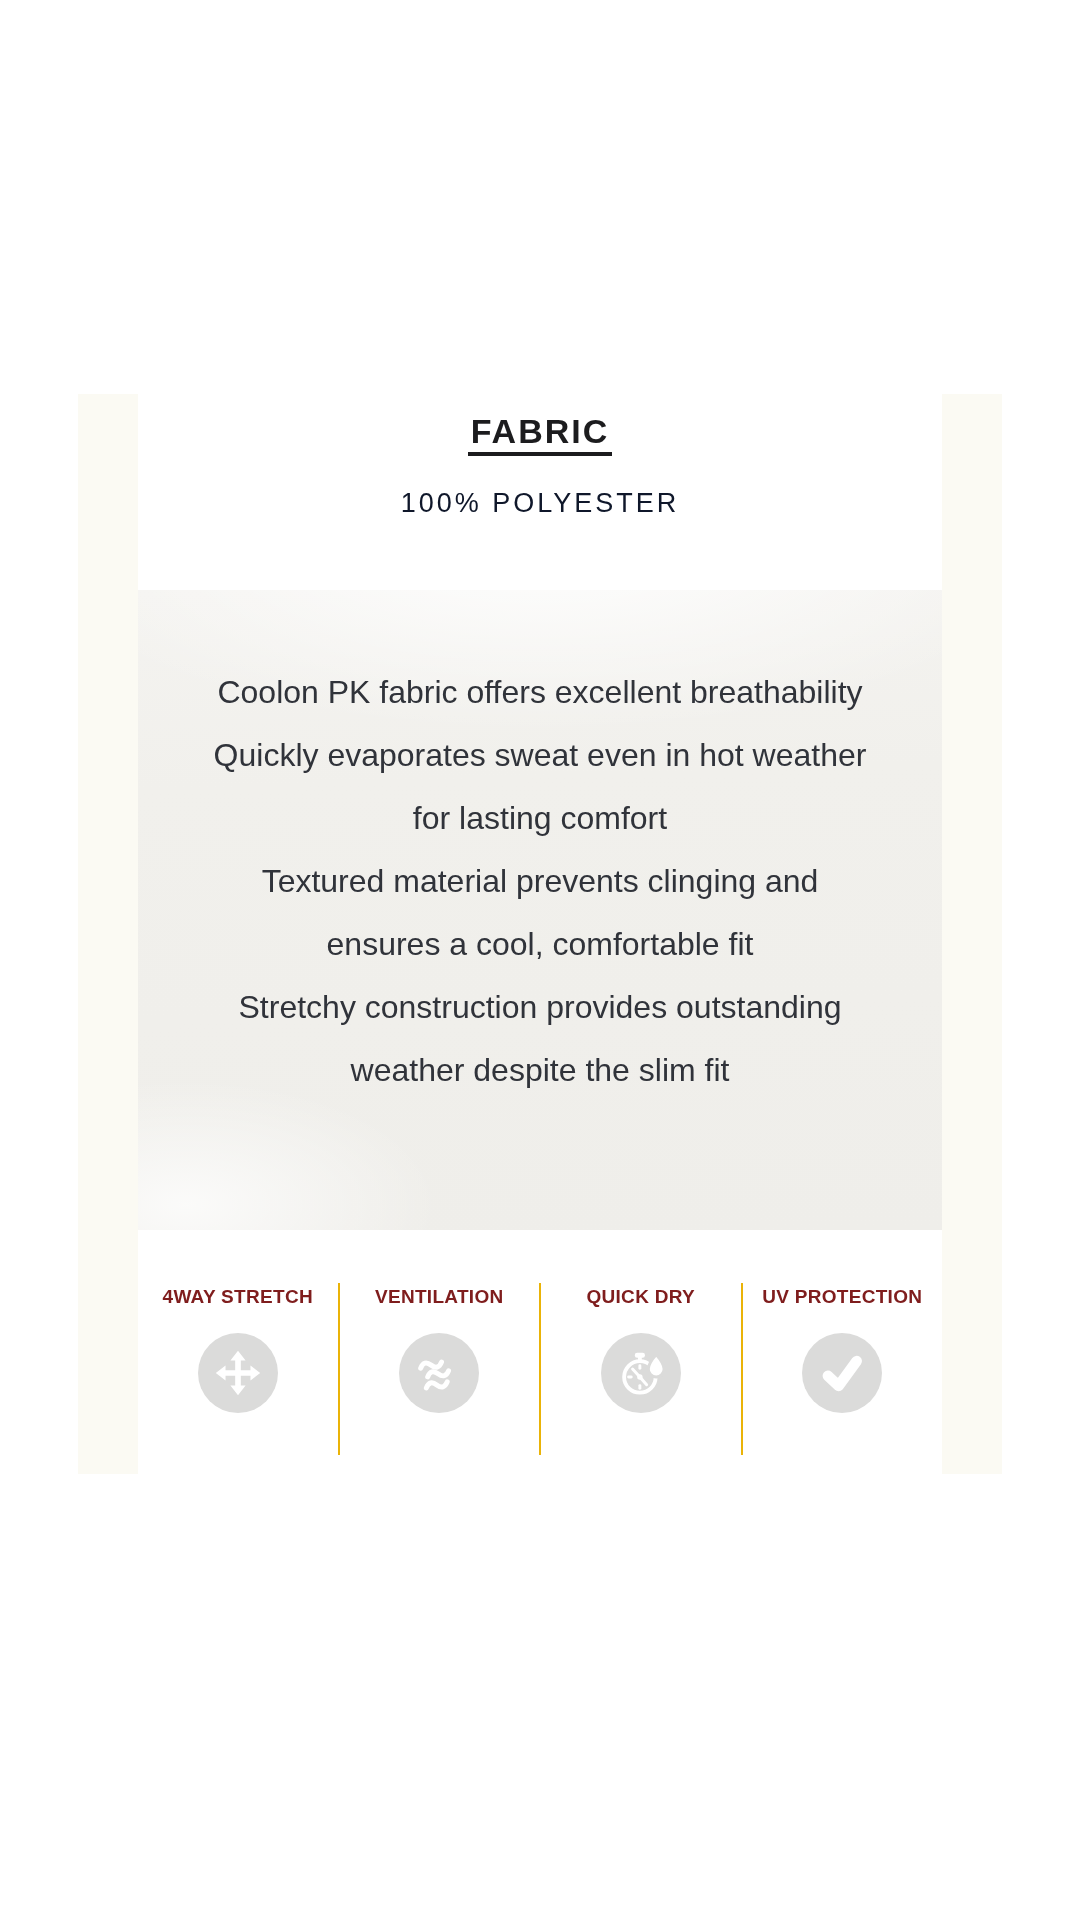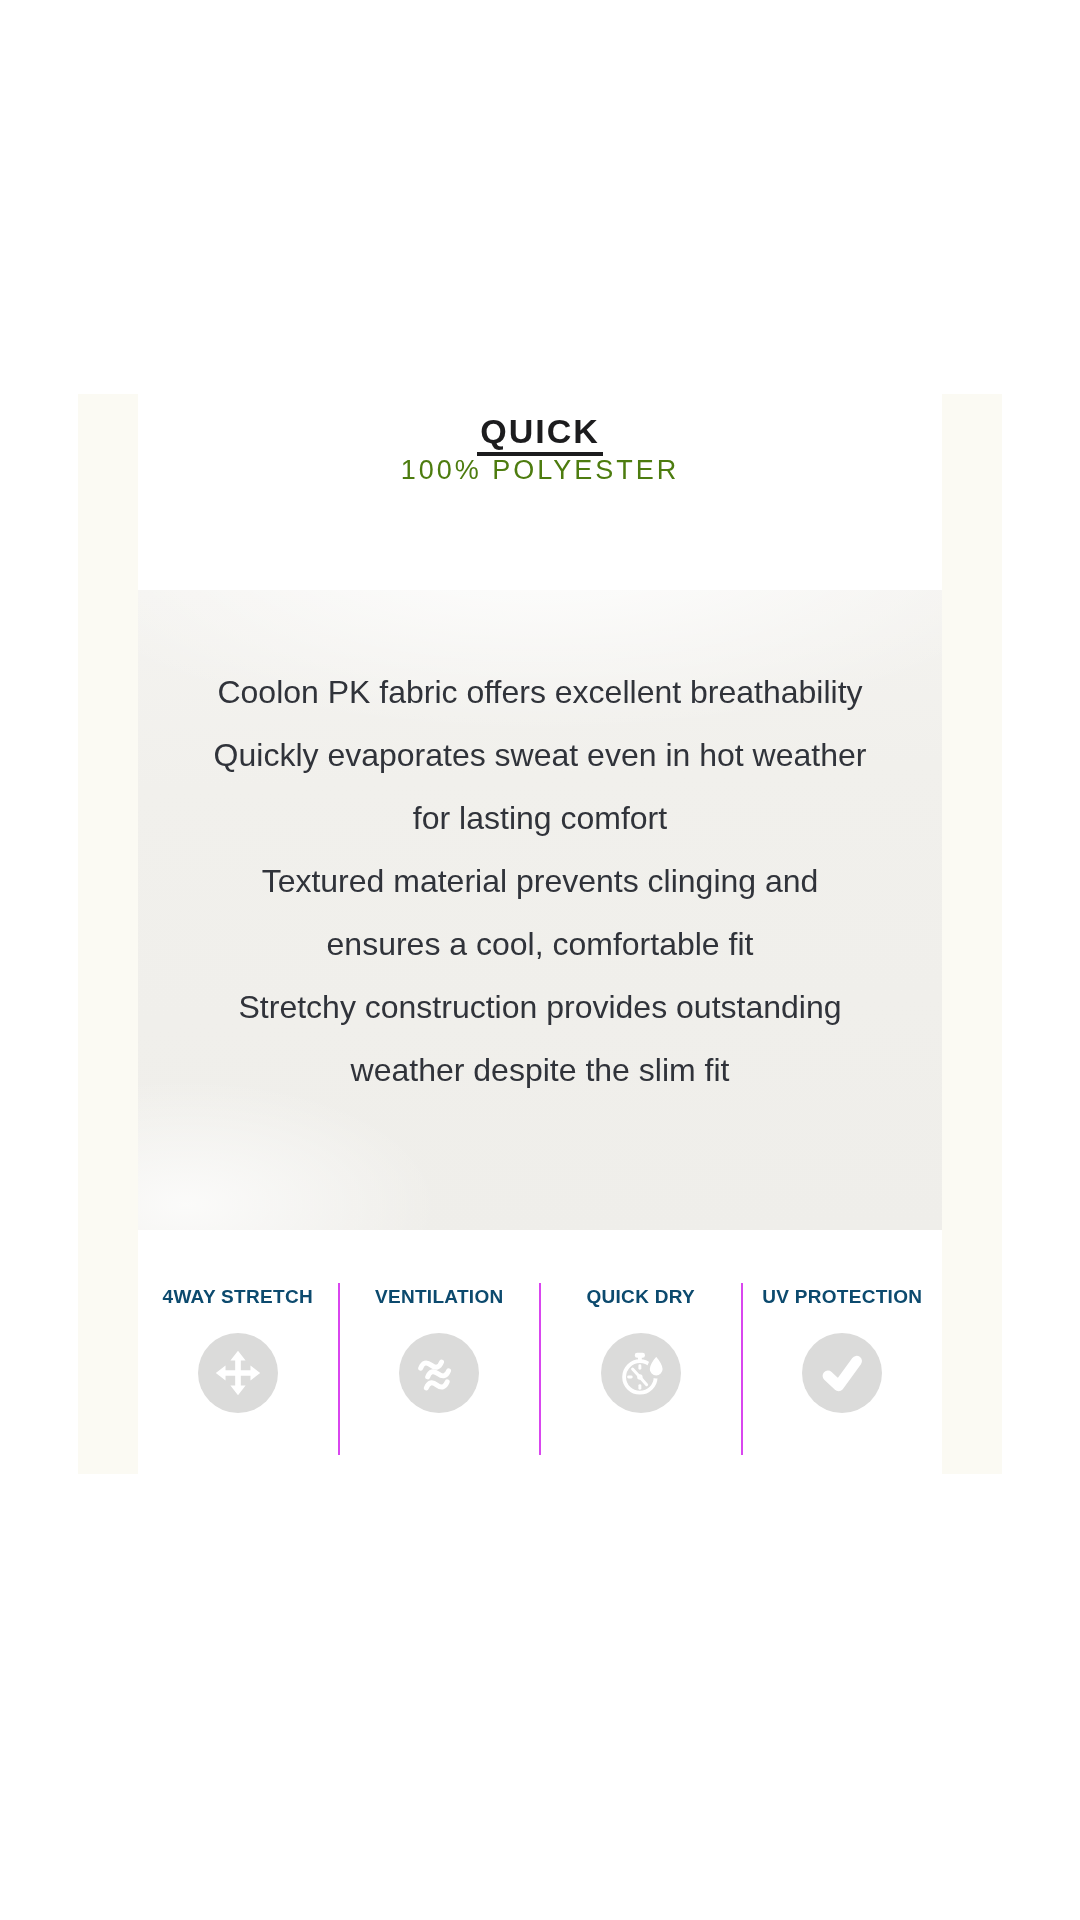--- a/index.html
+++ b/index.html
@@ -24,23 +24,24 @@
   .title {
     display:inline-block;
     margin-top:17px;
     font-size:34px; font-weight:700;
     letter-spacing:2px; line-height:41px;
     color:#1c1c1e;
     border-bottom:4px solid #1c1c1e;
     padding:0 3px;
   }
   .subtitle {
+    margin-top:33px;
     font-size:27px; font-weight:400;
     letter-spacing:3px; line-height:28px;
-    color:#4d7c0f;
+    color:#0f172a;
   }
   .fabric-photo {
     position:absolute; left:0; top:196px;
     width:804px; height:640px;
     background:
       radial-gradient(120% 55% at 50% -8%, rgba(255,255,255,0.95) 0%, rgba(255,255,255,0) 55%),
       radial-gradient(45% 28% at 6% 96%, rgba(255,255,255,0.75) 0%, rgba(255,255,255,0) 70%),
       linear-gradient(178deg, #f4f3f0 0%, #f1f0ec 30%, #efeeea 100%);
   }
   .fabric-copy {
@@ -51,45 +52,45 @@
   }
   .features {
     position:absolute; left:0; top:889px;
     width:804px; height:172px;
     display:flex;
   }
   .feature {
     flex:1 1 0;
     display:flex; flex-direction:column; align-items:center;
   }
-  .feature + .feature { border-left:2px solid #d946ef; }
+  .feature + .feature { border-left:2px solid #eab308; }
   .feature-label {
     margin-top:2px;
     font-size:19px; font-weight:700;
     letter-spacing:0.3px; line-height:23px;
-    color:#0c4a6e;
+    color:#7f1d1d;
     white-space:nowrap;
   }
   .icon-circle {
     width:80px; height:80px;
     margin-top:25px;
     border-radius:50%;
     background:#dbdbda;
     display:flex; align-items:center; justify-content:center;
   }
   .icon-circle svg { display:block; }
 </style>
 </head>
 <body>
 
 <div class="card">
   <div class="panel">
 
     <div>
-      <span class="title">QUICK</span>
+      <span class="title">FABRIC</span>
       <div class="subtitle">100% POLYESTER</div>
     </div>
 
     <div class="fabric-photo">
       <div class="fabric-copy">
         <div>Coolon PK fabric offers excellent breathability</div>
         <div>Quickly evaporates sweat even in hot weather</div>
         <div>for lasting comfort</div>
         <div>Textured material prevents clinging and</div>
         <div>ensures a cool, comfortable fit</div>

